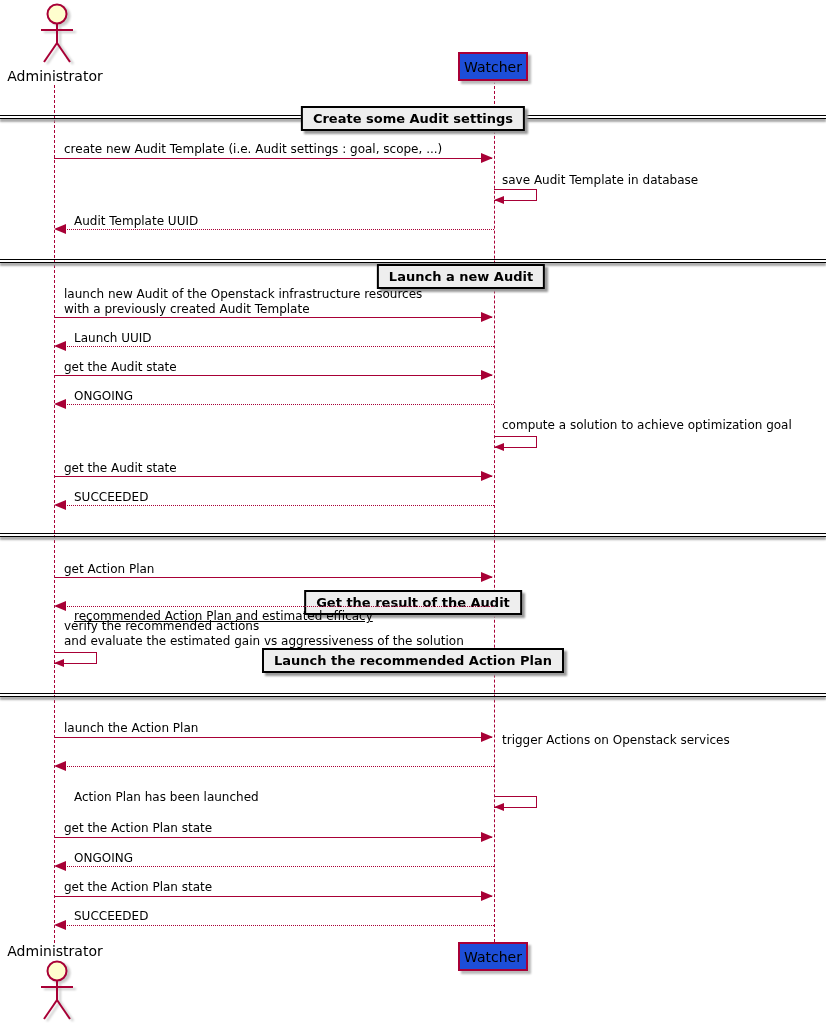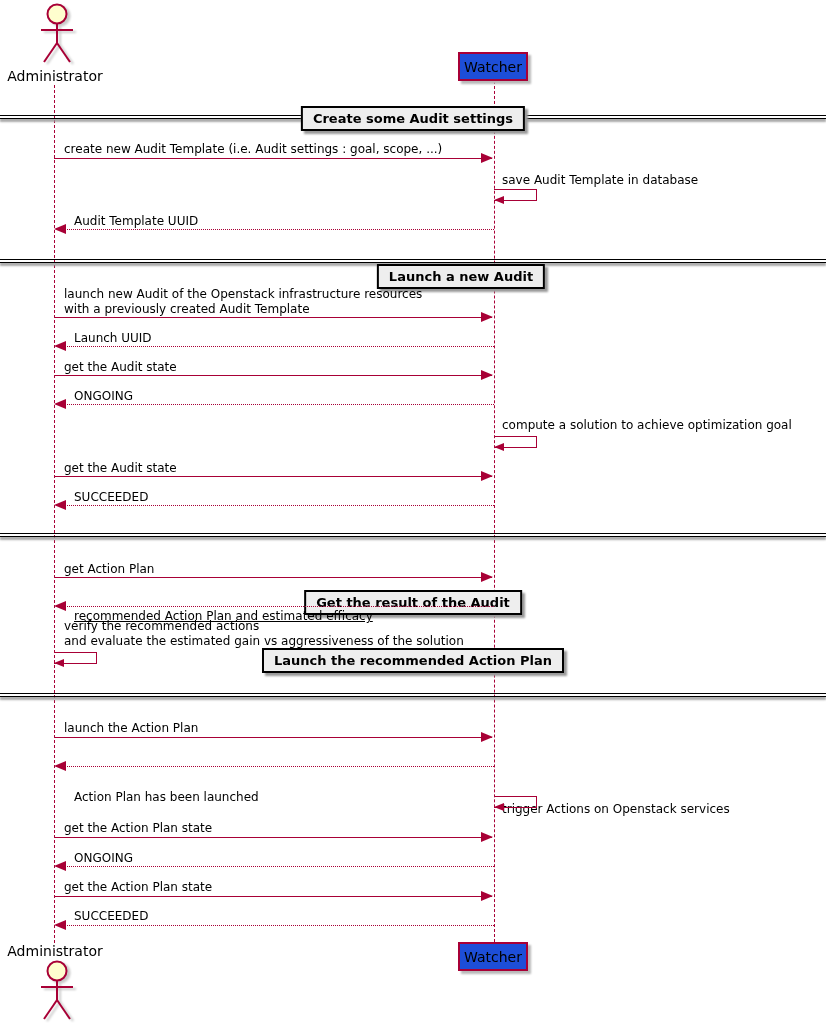--- a/index.html
+++ b/index.html
@@ -158,21 +158,21 @@
     <div class="head-right" style="left:481px;top:732px;"></div>
   </div>
 
   <div>
     <div class="msg-text" style="left:74px;top:790px;">Action Plan has been launched</div>
     <div class="arrow-line dotted" style="left:64px;top:766px;width:430px;"></div>
     <div class="head-left" style="left:54px;top:761px;"></div>
   </div>
 
   <div>
-    <div class="msg-text" style="left:502px;top:802px;">trigger Actions on Openstack services</div>
+    <div class="msg-text" style="left:502px;top:733px;">trigger Actions on Openstack services</div>
     <div class="self-loop" style="left:494px;top:796px;"></div>
     <div class="loop-head" style="left:494px;top:803px;"></div>
   </div>
 
   <div>
     <div class="msg-text" style="left:64px;top:821px;">get the Action Plan state</div>
     <div class="arrow-line" style="left:54px;top:837px;width:438px;"></div>
     <div class="head-right" style="left:481px;top:832px;"></div>
   </div>
 

